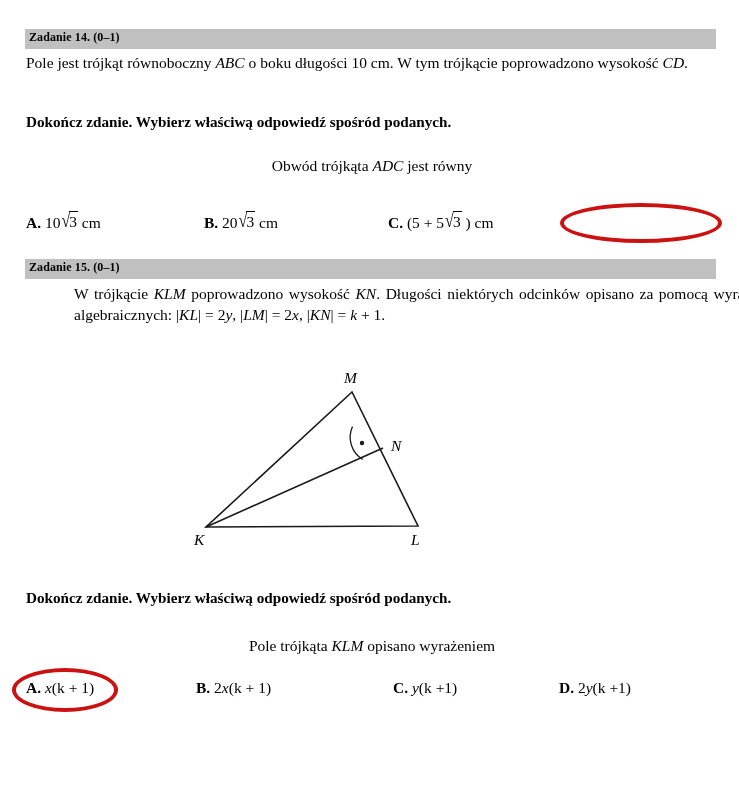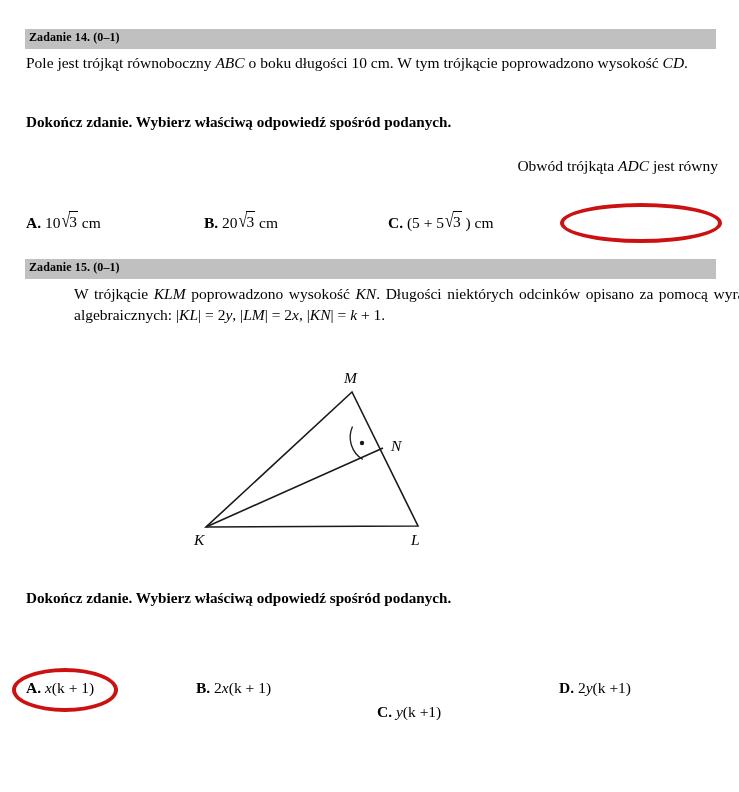--- a/index.html
+++ b/index.html
@@ -43,21 +43,21 @@
 
   
   .para {
     position: absolute;
     left: 26px;
     width: 692px;
     font-size: 15.5px;
     line-height: 21px;
     text-align: justify;
   }
-  .para.nowrap { text-align: right; }
+  .para.nowrap { text-align: center; }
   .bold-instr {
     position: absolute;
     left: 26px;
     width: 692px;
     font-weight: bold;
     font-size: 15.2px;
     line-height: 20px;
     white-space: nowrap;
   }
   i, .it { font-style: italic; }
@@ -185,34 +185,37 @@
     </svg>
 
     <span class="fig-label" style="left:194px; top:172px;">K</span>
     <span class="fig-label" style="left:411px; top:172px;">L</span>
     <span class="fig-label" style="left:344px; top:10px;">M</span>
     <span class="fig-label" style="left:391px; top:78px;">N</span>
   </div>
 
   <div class="bold-instr" style="top:588px;">Dokończ zdanie. Wybierz właściwą odpowiedź spośród podanych.</div>
 
+  <div class="para nowrap" style="top:635px;">
+    <span>Pole trójkąta </span><i>KLM</i><span> opisano wyrażeniem</span>
+  </div>
 
   <div class="answers" style="top:678px;">
 
     <div class="opt" style="left:26px;">
       <span class="lbl">A.</span>
       <span><i>x</i><span>(k + 1)</span></span>
     </div>
 
     <div class="opt" style="left:196px;">
       <span class="lbl">B.</span>
       <span><span>2</span><i>x</i><span>(k + 1)</span></span>
     </div>
 
-    <div class="opt" style="left:377px;margin-top:24px;">
+    <div class="opt" style="left:393px;">
       <span class="lbl">C.</span>
       <span><i>y</i><span>(k +1)</span></span>
     </div>
 
     <div class="opt" style="left:559px;">
       <span class="lbl">D.</span>
       <span><span>2</span><i>y</i><span>(k +1)</span></span>
     </div>
 
     <div class="ellipse" style="left:12px; top:-10px; width:106px; height:44px;"></div>

